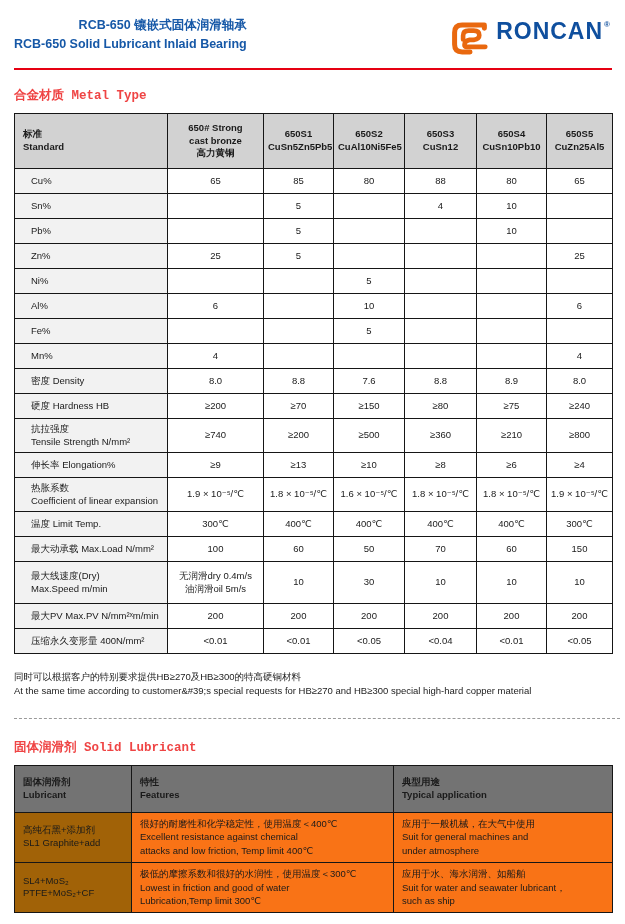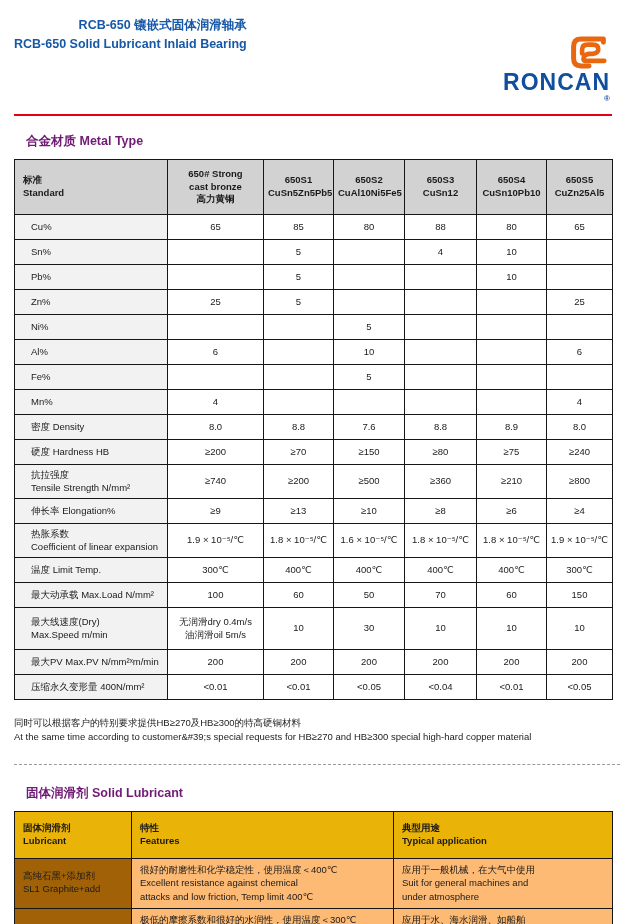--- a/index.html
+++ b/index.html
@@ -6,28 +6,28 @@
   body{
     width:625px;height:924px;background:#ffffff;overflow:hidden;
     font-family:"Liberation Sans","DejaVu Sans",sans-serif;color:#1a1a1a;
     -webkit-font-smoothing:antialiased;
   }
   .page{padding:16px 13px 0 14px;}
 
   
   .topbar{display:flex;justify-content:space-between;align-items:flex-start;}
   .titles div{color:#1658a7;font-weight:bold;font-size:12.5px;line-height:1.55;text-align:right;}
-  .logo{display:flex;align-items:flex-end;margin-top:18px;margin-right:2px;flex-direction:column;}
+  .logo{display:flex;align-items:flex-start;margin-top:4px;margin-right:2px;}
   .logo svg{display:block;}
   .logo-text{color:#0f4f9e;font-weight:bold;font-size:23px;letter-spacing:1px;margin-left:5px;line-height:1;}
   .reg{color:#0f4f9e;font-size:8px;vertical-align:14px;font-weight:bold;margin-left:1px;}
   .rule{border:none;border-top:2px solid #e60012;margin:11px 0 0 0;width:598px;}
 
   
-  .sec-heading{font-weight:bold;font-size:12.5px;color:#701a75;margin:17px 0 9px 12px;}
+  .sec-heading{font-weight:bold;font-size:12.5px;color:#ef4444;margin:17px 0 9px 0;font-family:Liberation Mono, monospace;}
 
   
   table{border-collapse:collapse;table-layout:fixed;width:598px;font-size:9.5px;}
   th,td{
     border:1px solid #161616;border-left-width:1.5px;border-right-width:1.5px;
     white-space:pre-line;line-height:1.35;vertical-align:middle;padding:2px 4px;
   }
   table{border:1.5px solid #161616;}
 
   
@@ -39,23 +39,23 @@
   .metal tbody tr.tall{height:34px;}
   .metal tbody tr.speed{height:42px;}
 
   
   .note{font-size:9.5px;line-height:1.5;margin-top:16px;color:#222;}
 
   
   .divider{border:none;border-top:1px dashed #9a9a9a;margin:19px 0 0 0;width:606px;}
 
   
-  .lub thead th{background:#eab308;font-weight:bold;text-align:left;height:42px;padding-left:8px;}
+  .lub thead th{background:#737373;font-weight:bold;text-align:left;height:42px;padding-left:8px;}
   .lub tbody th{background:#a16207;font-weight:normal;text-align:left;padding-left:8px;margin-left:44px;}
-  .lub tbody td{background:#fdba74;text-align:left;padding:4px 8px;line-height:1.45;}
+  .lub tbody td{background:#f97316;text-align:left;padding:4px 8px;line-height:1.45;}
   .lub tbody tr{height:48px;}
   .lub{margin-top:1px;}
 </style>
 </head>
 <body>
 
 <div class="page">
 
   <div class="topbar">
     <div class="titles">

